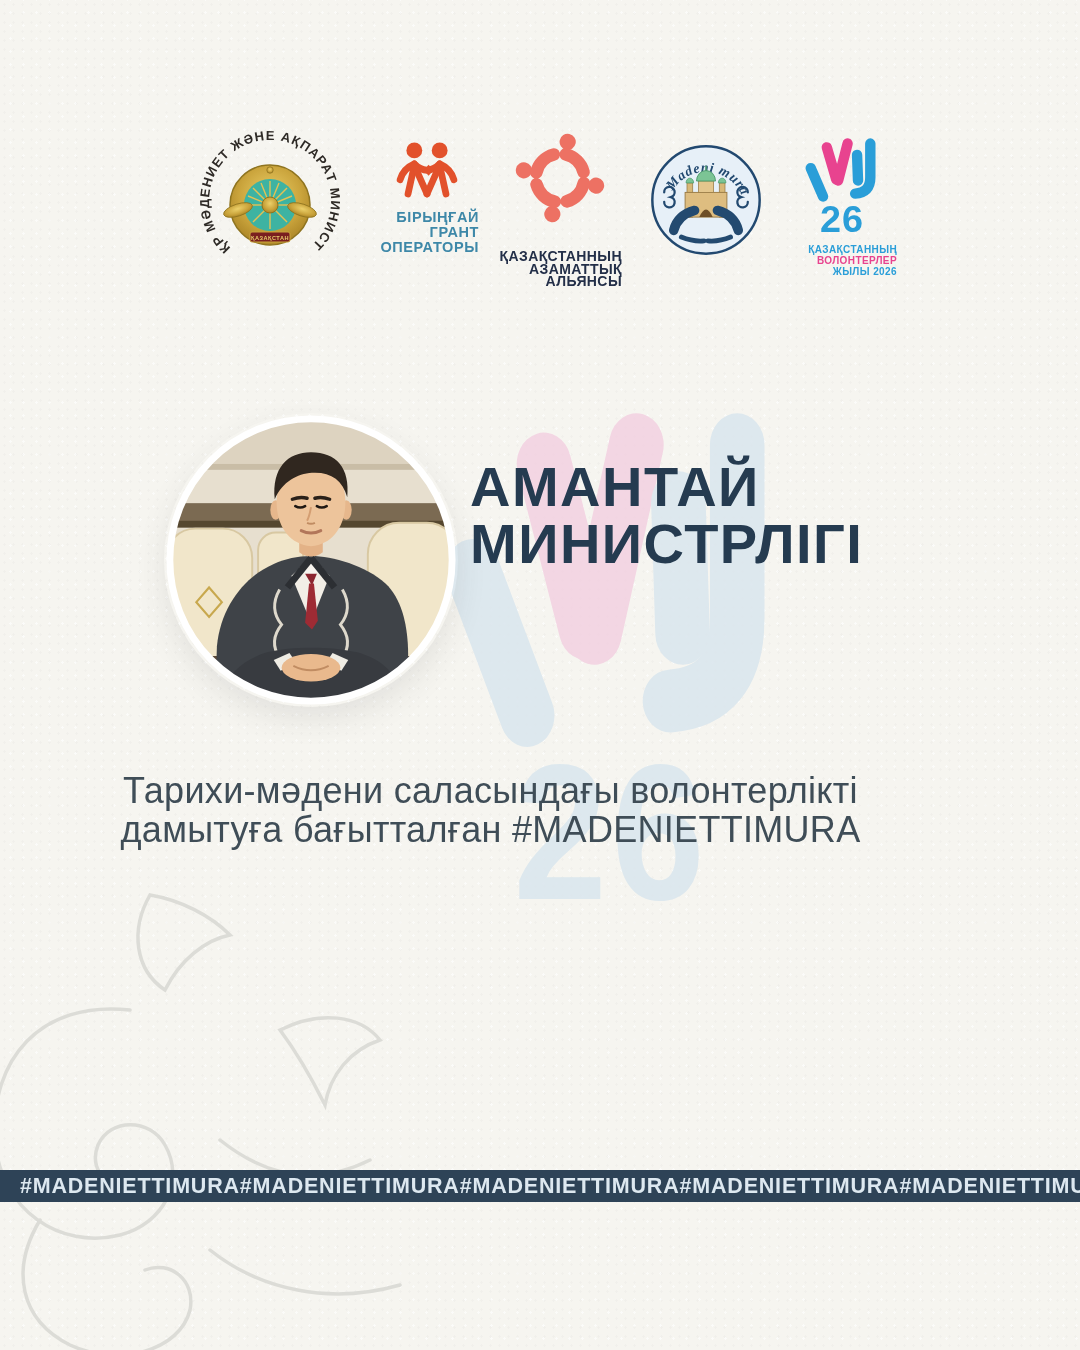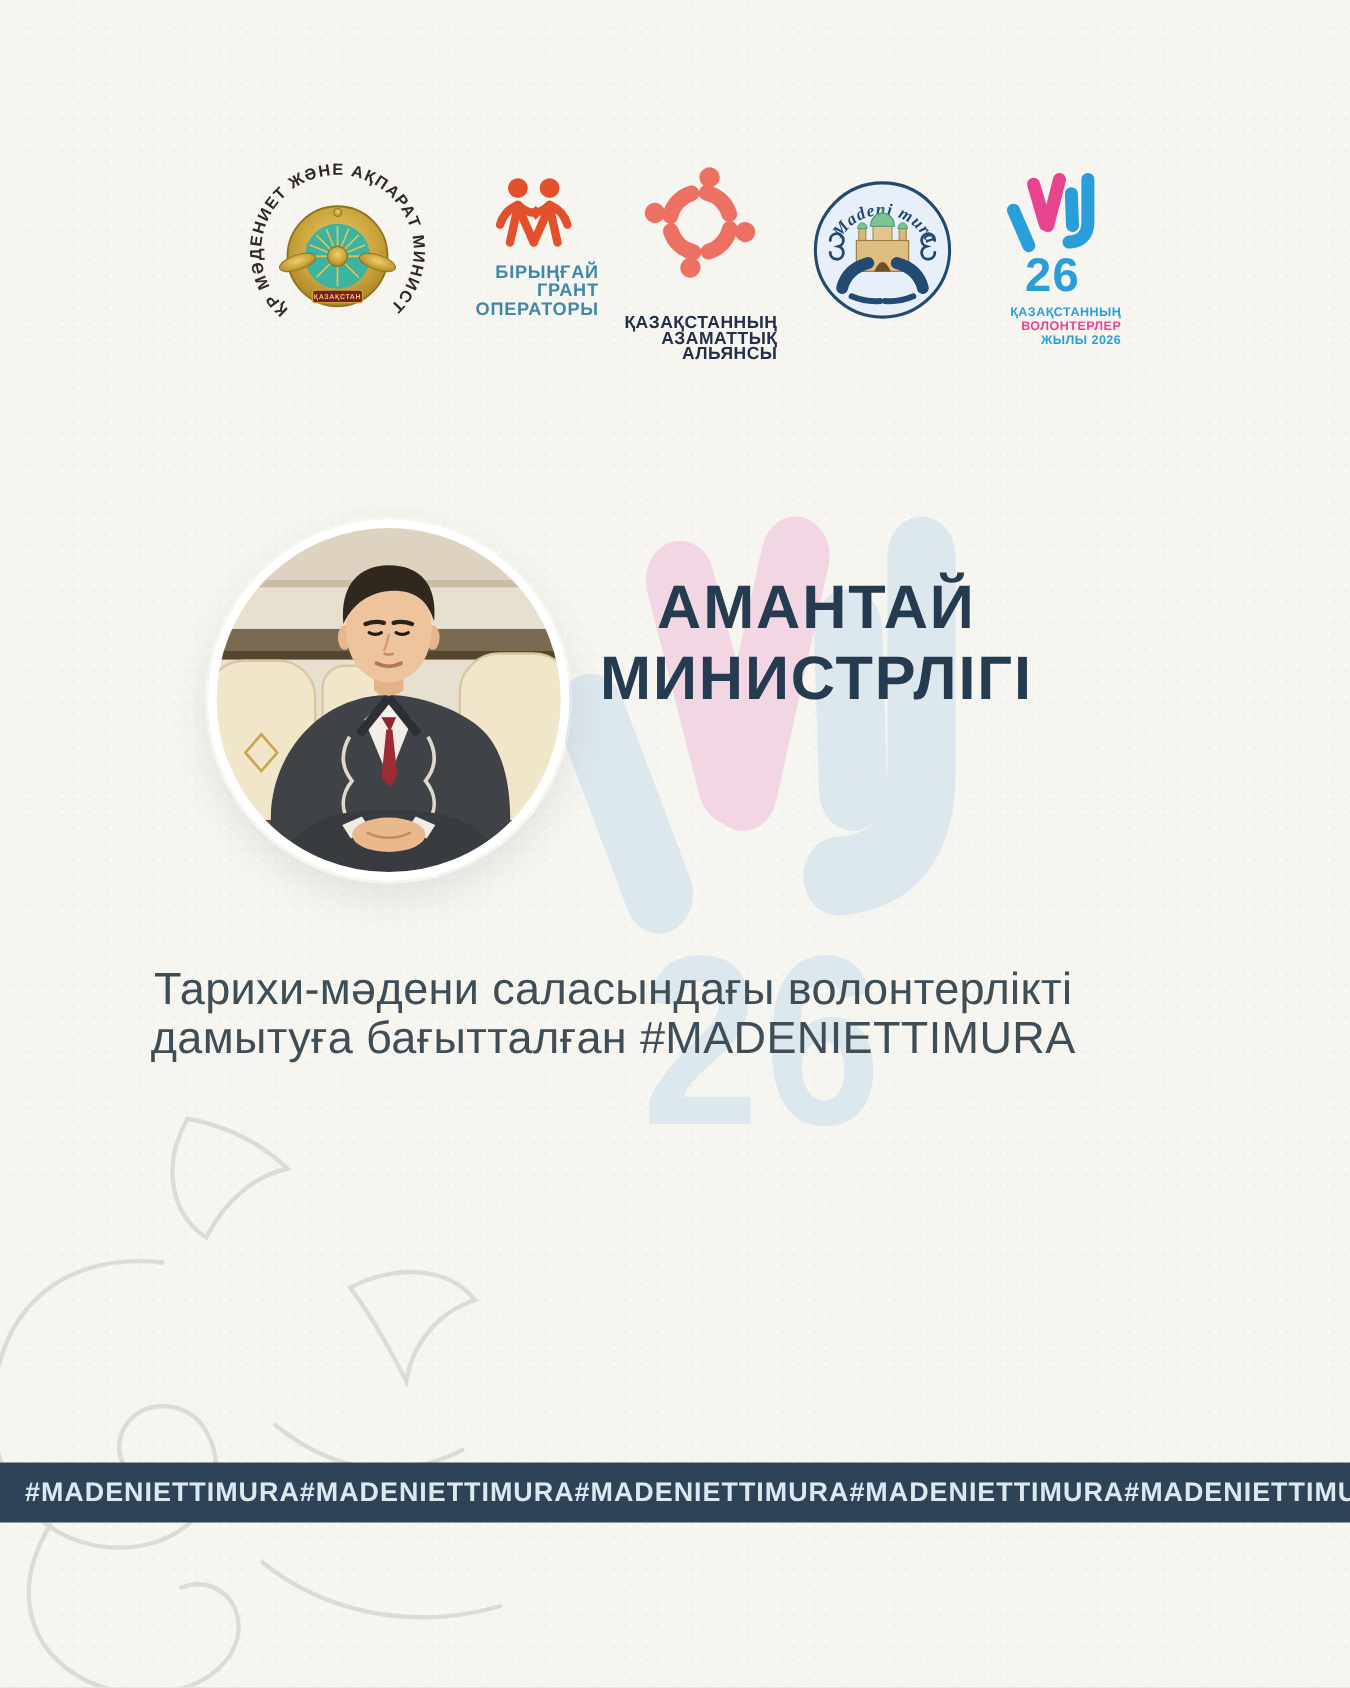--- a/index.html
+++ b/index.html
@@ -21,34 +21,33 @@
   .alliance-caption{color:#232f48;font-size:14px;line-height:12.6px;letter-spacing:0.4px;}
   .vy-caption{font-size:10px;line-height:11px;letter-spacing:0.4px;}
   .vy-blue{color:#2a9ed8;}
   .vy-pink{color:#e8438f;}
   
   .photo-wrap{
     position:absolute;left:164px;top:413px;width:294px;height:294px;border-radius:50%;
     box-shadow:0 12px 30px rgba(60,60,60,0.10);
   }
   .name-block{
-    position:absolute;left:480px;top:458px;
-    color:#253b50;font-size:49px;font-weight:800;line-height:57px;letter-spacing:1.5px;
+    position:absolute;left:470px;top:458px;
+    color:#253b50;font-size:56px;font-weight:800;line-height:57px;letter-spacing:1.5px;
     white-space:nowrap;
-    text-align:center;
   }
   .desc-block{
     position:absolute;left:0;top:752px;width:981px;text-align:center;
     color:#3f4d57;font-size:36px;line-height:38.5px;letter-spacing:0.3px;font-weight:400;margin-top:20px;
   }
   
   .watermark{position:absolute;left:418px;top:406px;width:378px;height:532px;opacity:0.9;}
   
   .hashtag-bar{
-    position:absolute;left:0;top:1170px;width:1080px;height:48px;background:#2e4357;
+    position:absolute;left:0;top:1170px;width:1080px;height:32px;background:#2e4357;
     display:flex;align-items:center;justify-content:space-between;
     padding:0 20px;box-sizing:border-box;z-index:5;
   }
   .hashtag-bar span{
     color:#dde8f0;font-size:21.5px;font-weight:bold;letter-spacing:0.8px;white-space:nowrap;
   }.z2{z-index:2}
 </style>
 </head>
 <body>
 

